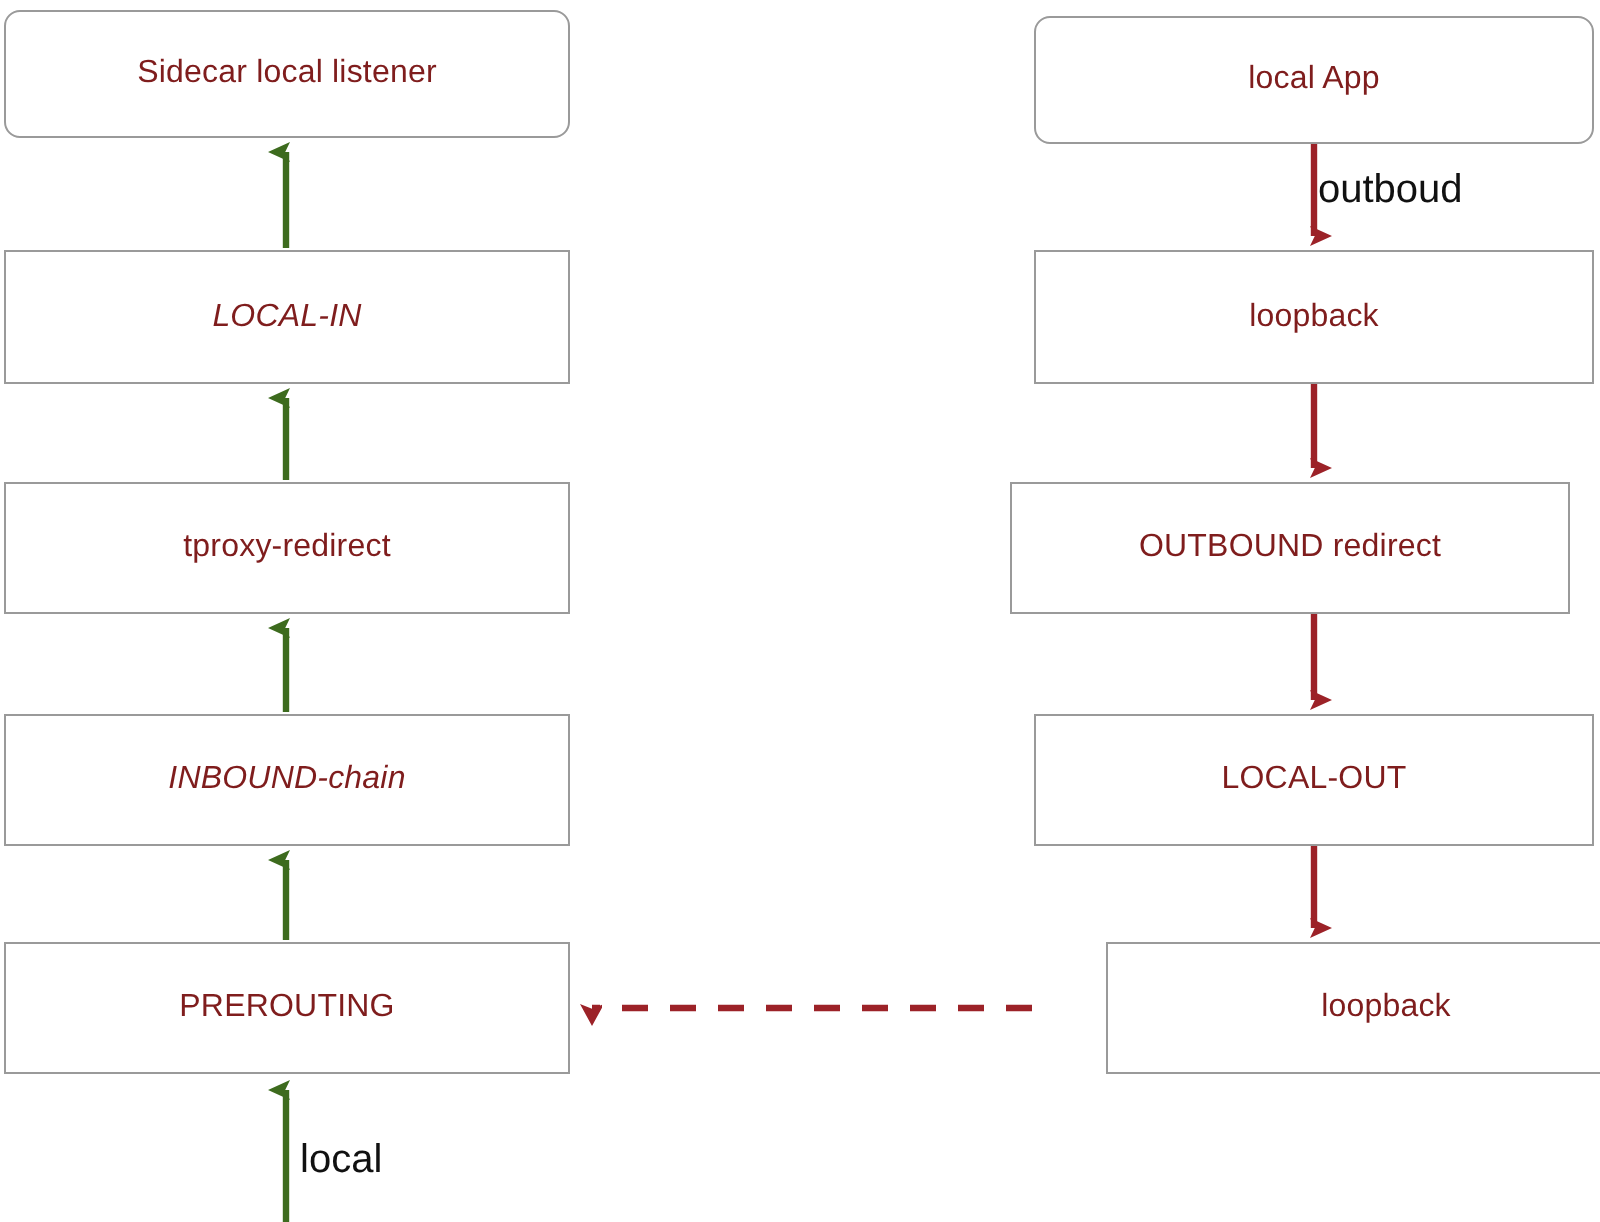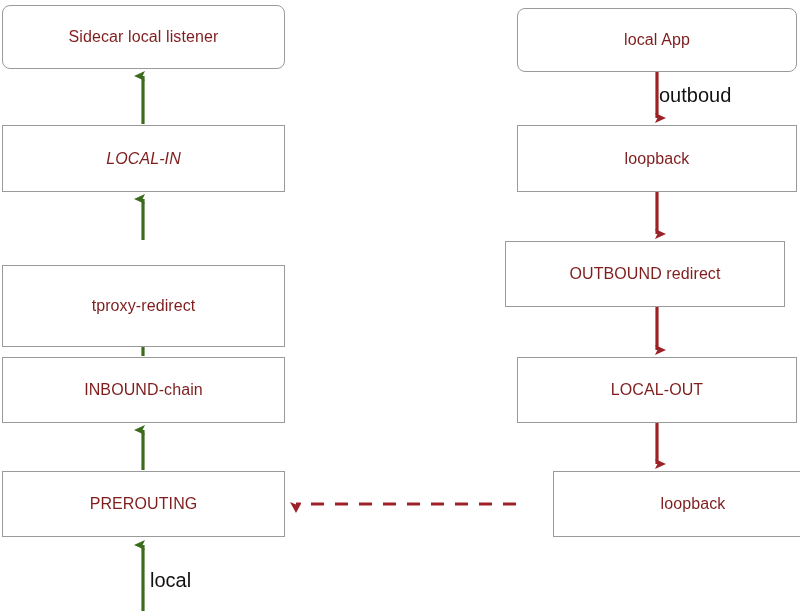--- a/index.html
+++ b/index.html
@@ -101,25 +101,25 @@
   </svg>
 
   <div class="node rounded" style="left:2px; top:5px; width:283px; height:64px;">
     <span>Sidecar local listener</span>
   </div>
 
   <div class="node" style="left:2px; top:125px; width:283px; height:67px;font-style:italic;">
     <span>LOCAL-IN</span>
   </div>
 
-  <div class="node" style="left:2px; top:241px; width:283px; height:82px;margin-top:24px;">
+  <div class="node" style="left:2px; top:241px; width:283px; height:66px;">
     <span>tproxy-redirect</span>
   </div>
 
-  <div class="node" style="left:2px; top:357px; width:283px; height:66px;">
+  <div class="node" style="left:2px; top:357px; width:283px; height:66px;font-style:italic;">
     <span>INBOUND-chain</span>
   </div>
 
   <div class="node" style="left:2px; top:471px; width:283px; height:66px;">
     <span>PREROUTING</span>
   </div>
 
   <div class="node rounded" style="left:517px; top:8px; width:280px; height:64px;">
     <span>local App</span>
   </div>

